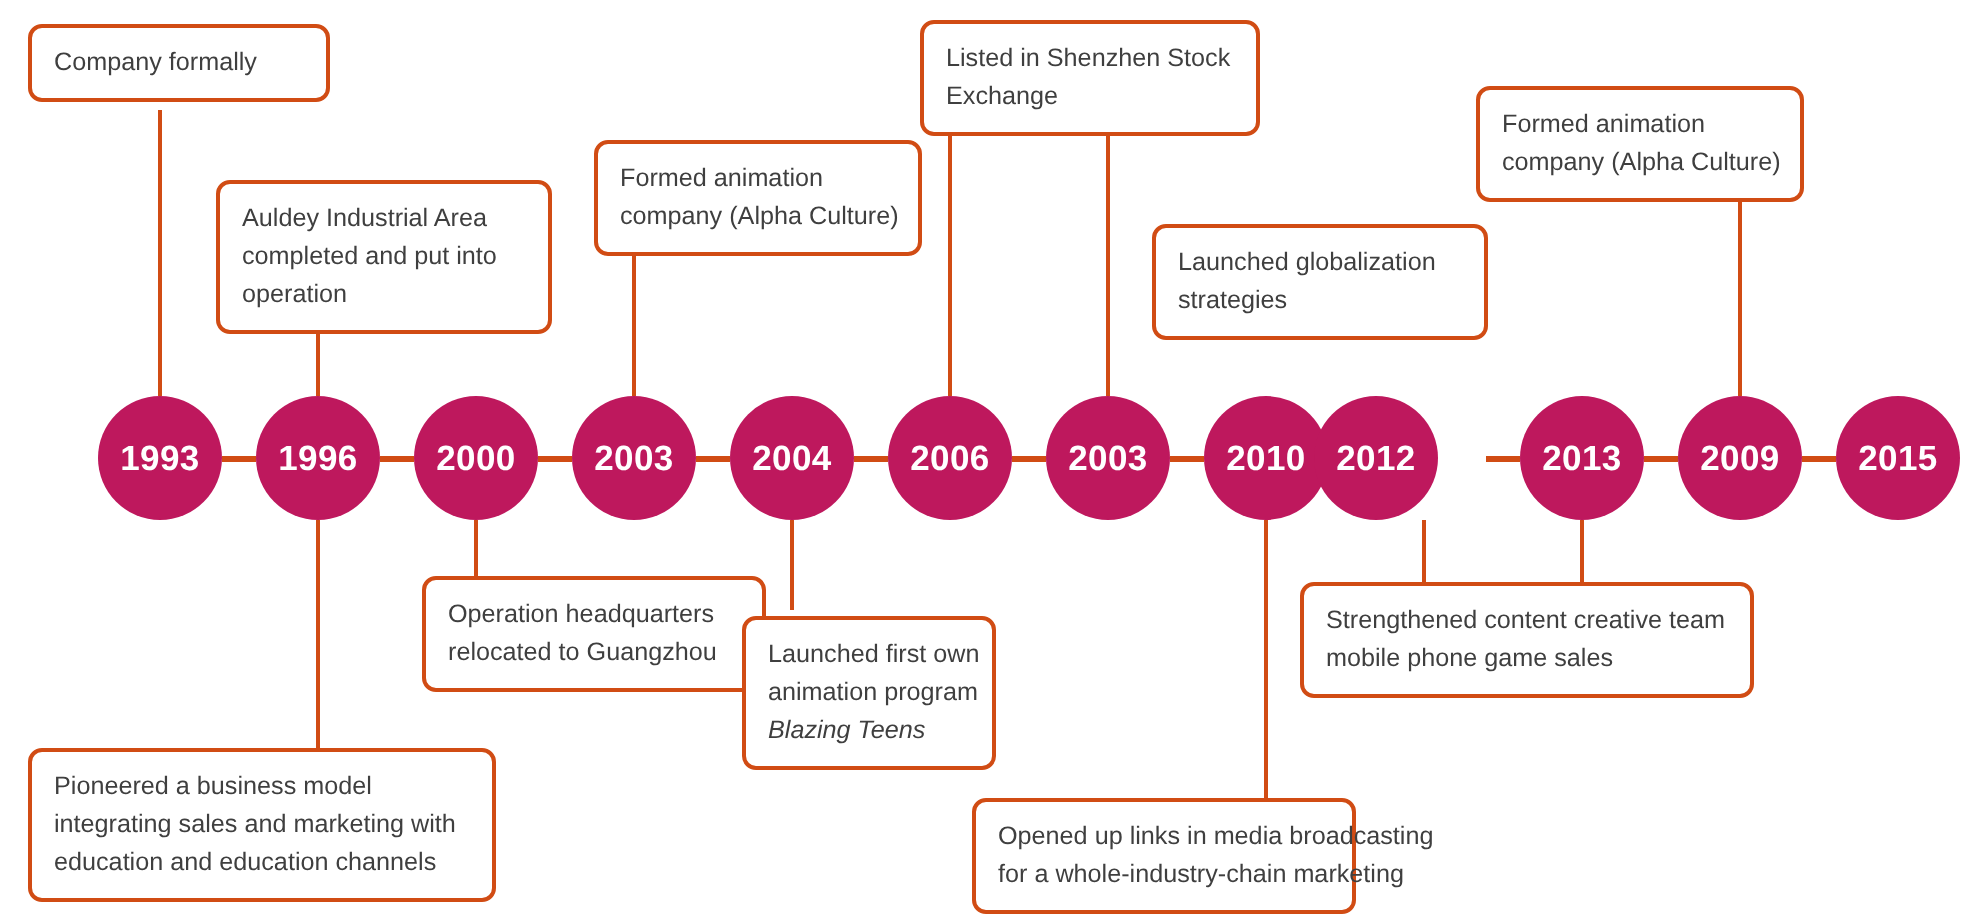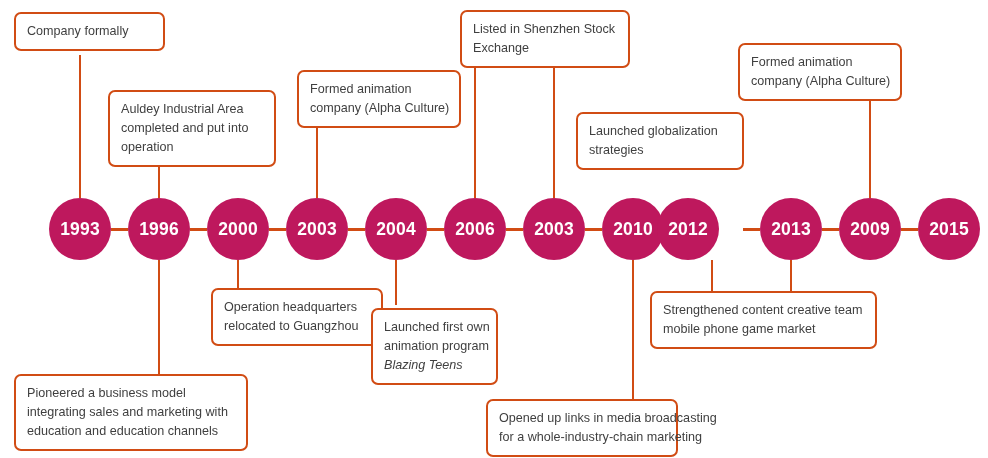--- a/index.html
+++ b/index.html
@@ -181,21 +181,21 @@
     <span class="line">strategies</span>
   </div>
 
   <div class="callout" style="left:486px; top:399px; width:192px;">
     <span class="line">Opened up links in media broadcasting</span>
     <span class="line">for a whole-industry-chain marketing</span>
   </div>
 
   <div class="callout" style="left:650px; top:291px; width:227px;">
     <span class="line">Strengthened content creative team</span>
-    <span class="line">mobile phone game market</span>
+    <span class="line">mobile phone game sales</span>
   </div>
 
   <div class="callout" style="left:738px; top:43px; width:164px;">
     <span class="line">Formed animation</span>
     <span class="line">company (Alpha Culture)</span>
   </div>
 
 </div>
 
 </body></html>

